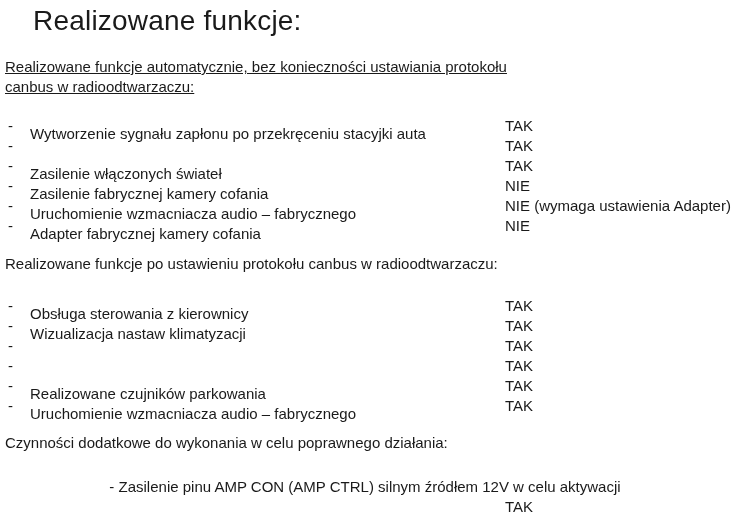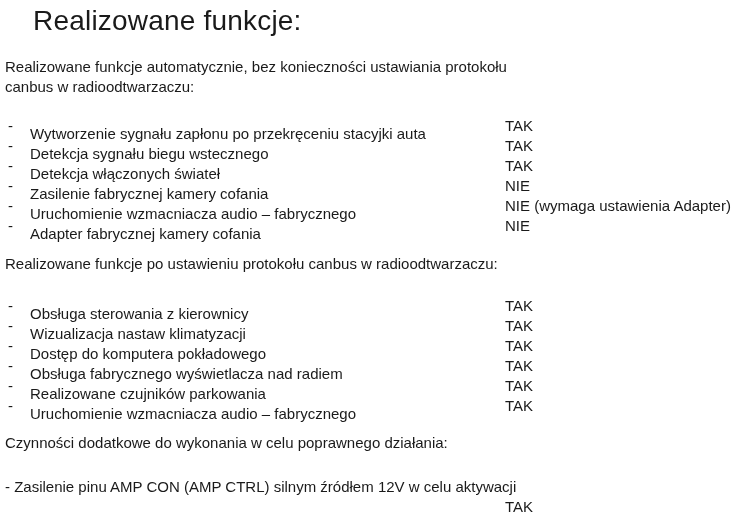--- a/index.html
+++ b/index.html
@@ -30,21 +30,21 @@
     line-height: 34px;
     font-weight: 400;
     letter-spacing: 0.2px;
   }
   .para {
     position: absolute;
     left: 5px;
     margin: 0;
     width: 548px;
   }
-  .intro      { top: 57px; }
+  .intro      { top: 57px; text-decoration: underline; }
   .sec2-head  { top: 254px; }
   .sec3-head  { top: 433px; }
   .fn-list {
     position: absolute;
     left: 5px;
     right: 0;
   }
   .list-0 { top: 116px; }
   .list-1 { top: 296px; }
   .row {
@@ -70,20 +70,21 @@
   }
   .note {
     position: absolute;
     left: 5px;
     top: 477px;
     width: 720px;
   }
   .note-line {
     position: relative;
     min-height: 20px;
+    text-align: center;
   }
   .note-value {
     position: absolute;
     left: 500px;
     top: 0;
     white-space: nowrap;
   }
 </style>
 </head>
 <body style="background: rgb(255, 255, 255); color: rgb(26, 26, 26);">
@@ -95,26 +96,25 @@
   <p class="para intro">Realizowane funkcje automatycznie, bez konieczności ustawiania protokołu canbus w radioodtwarzaczu:</p>
 
   <div class="fn-list list-0">
       <div class="row">
         <span class="dash">-</span>
         <span class="label">Wytworzenie sygnału zapłonu po przekręceniu stacyjki auta</span>
         <span class="value">TAK</span>
       </div>
       <div class="row">
         <span class="dash">-</span>
-        <span class="label">Detekcja sygnału biegu wstecznego</span>
         <span class="value">TAK</span>
       </div>
       <div class="row">
         <span class="dash">-</span>
-        <span class="label">Detekcja włączonych świateł</span>
+        <span class="label">Zasilenie włączonych świateł</span>
         <span class="value">TAK</span>
       </div>
       <div class="row">
         <span class="dash">-</span>
         <span class="label">Zasilenie fabrycznej kamery cofania</span>
         <span class="value">NIE</span>
       </div>
       <div class="row">
         <span class="dash">-</span>
         <span class="label">Uruchomienie wzmacniacza audio – fabrycznego</span>
@@ -135,26 +135,24 @@
         <span class="label">Obsługa sterowania z kierownicy</span>
         <span class="value">TAK</span>
       </div>
       <div class="row">
         <span class="dash">-</span>
         <span class="label">Wizualizacja nastaw klimatyzacji</span>
         <span class="value">TAK</span>
       </div>
       <div class="row">
         <span class="dash">-</span>
-        <span class="label">Dostęp do komputera pokładowego</span>
         <span class="value">TAK</span>
       </div>
       <div class="row">
         <span class="dash">-</span>
-        <span class="label">Obsługa fabrycznego wyświetlacza nad radiem</span>
         <span class="value">TAK</span>
       </div>
       <div class="row">
         <span class="dash">-</span>
         <span class="label">Realizowane czujników parkowania</span>
         <span class="value">TAK</span>
       </div>
       <div class="row">
         <span class="dash">-</span>
         <span class="label">Uruchomienie wzmacniacza audio – fabrycznego</span>

